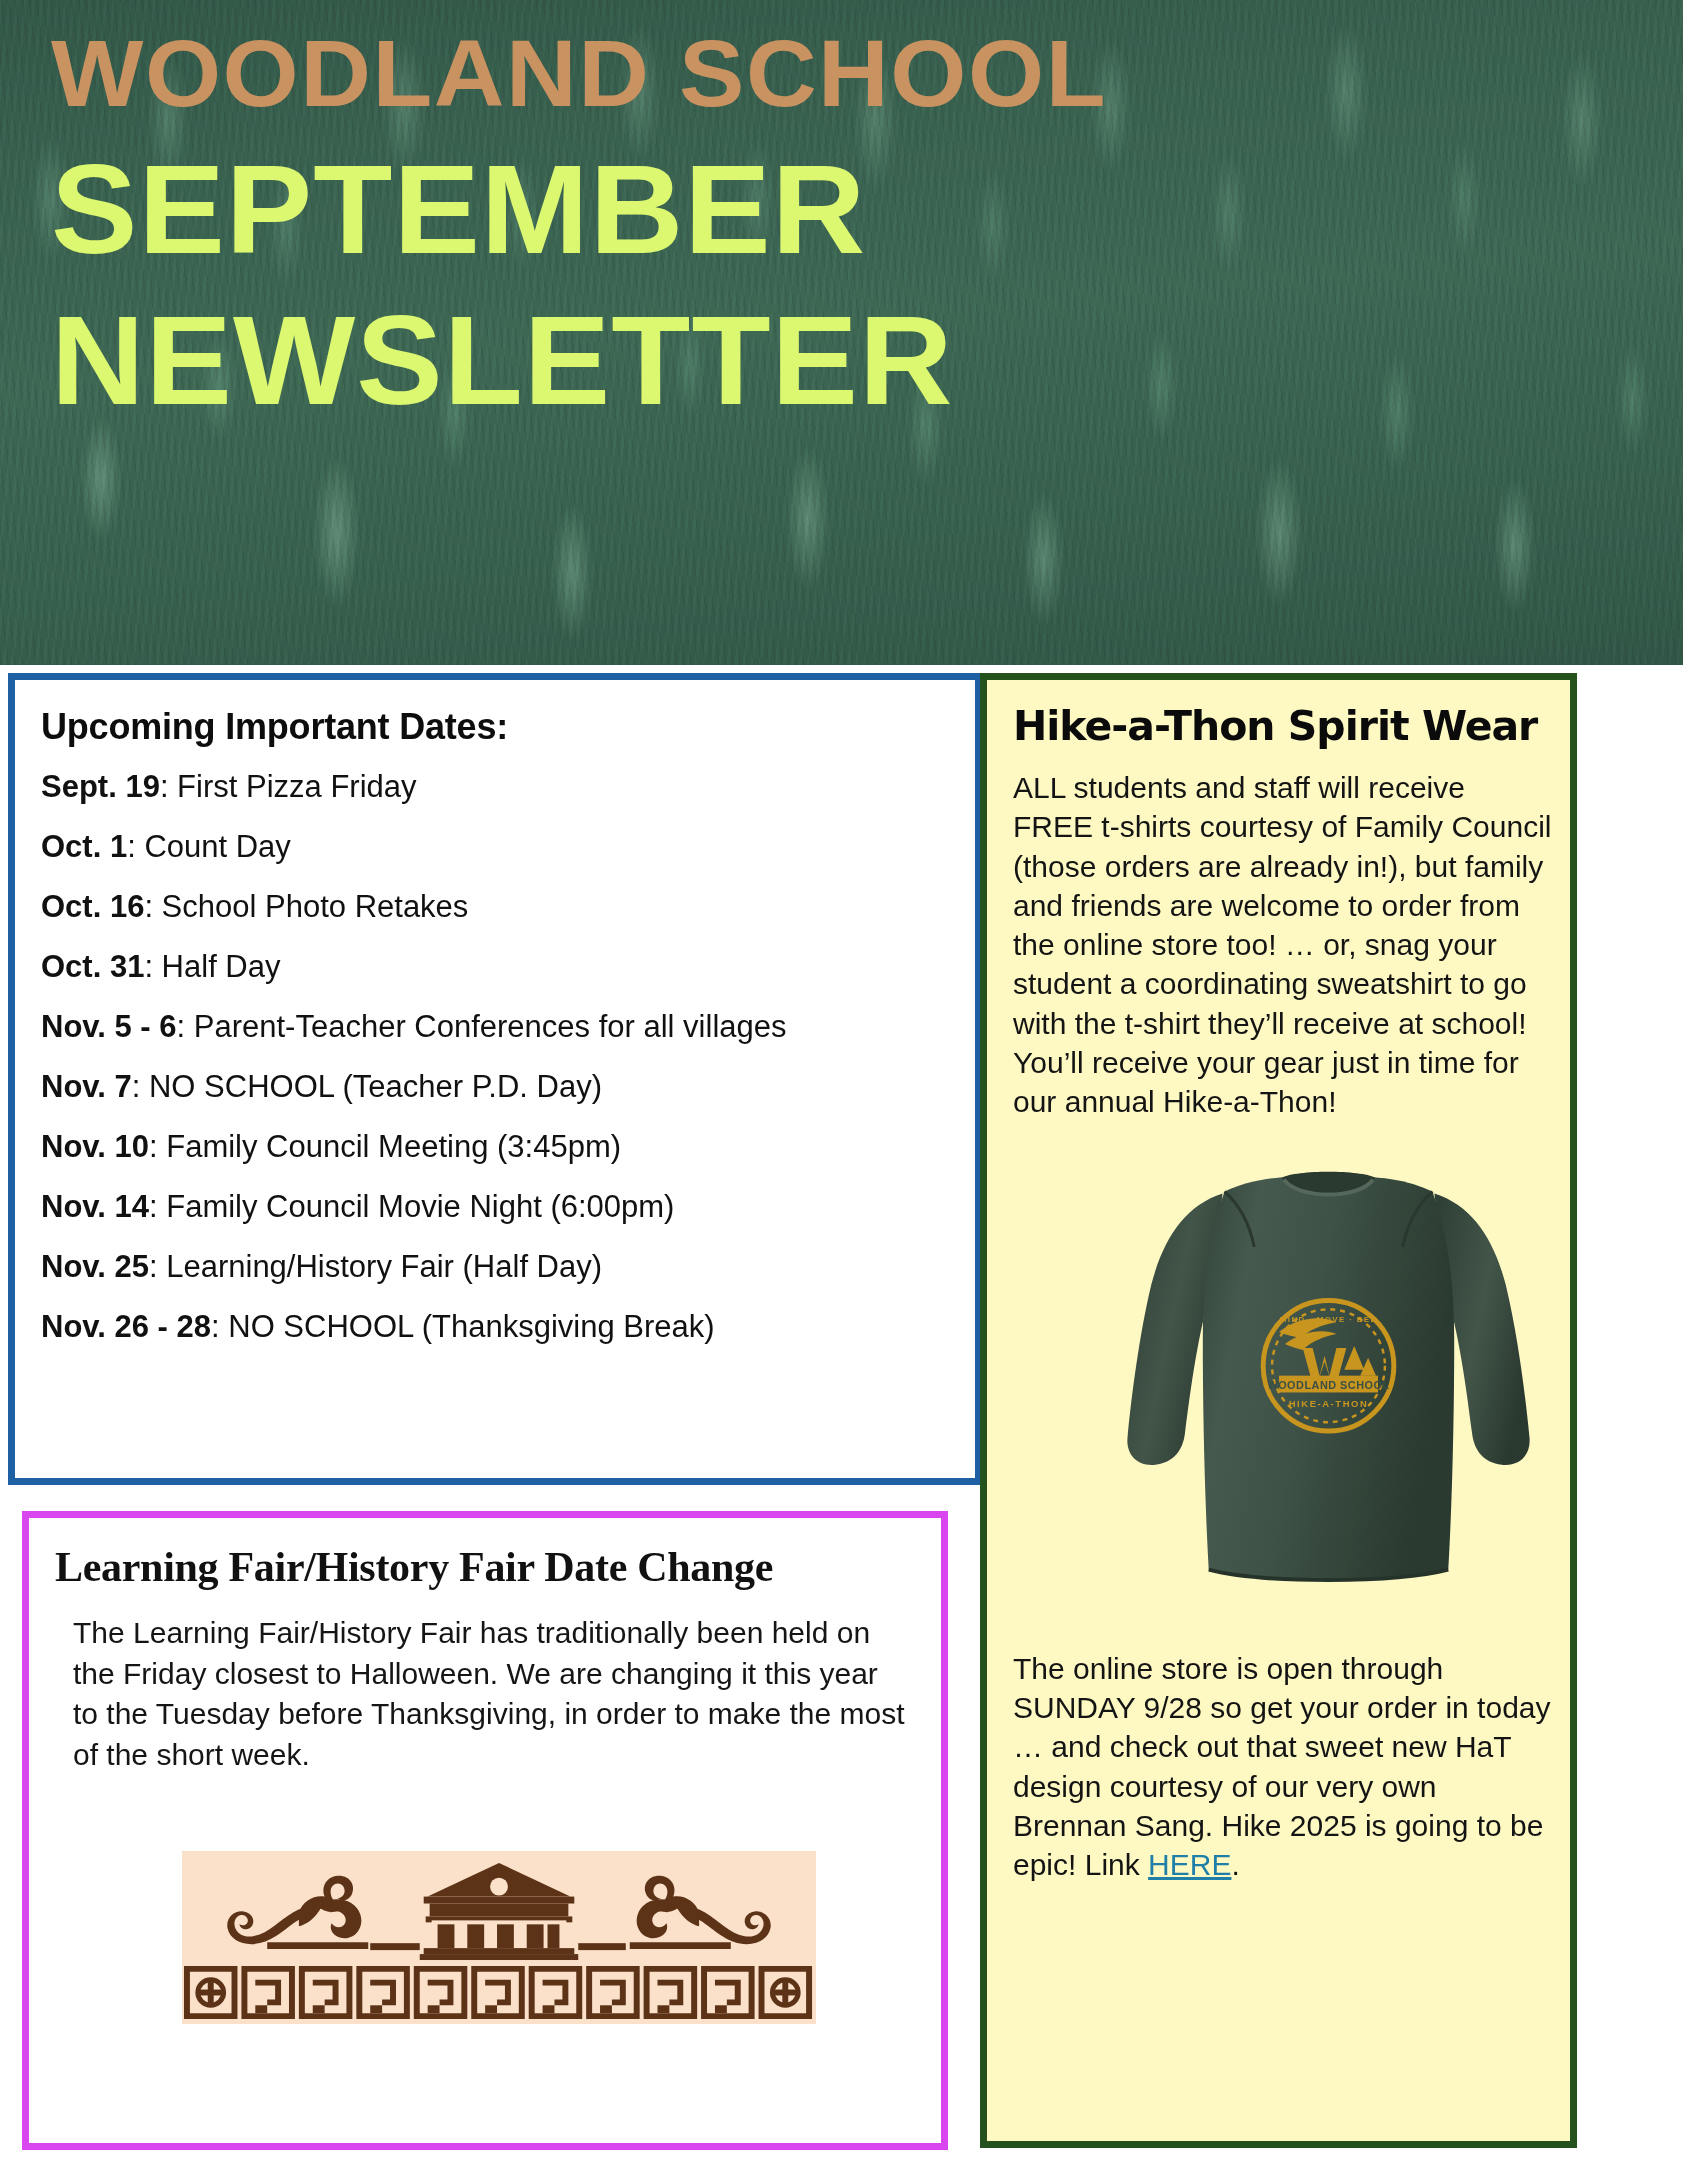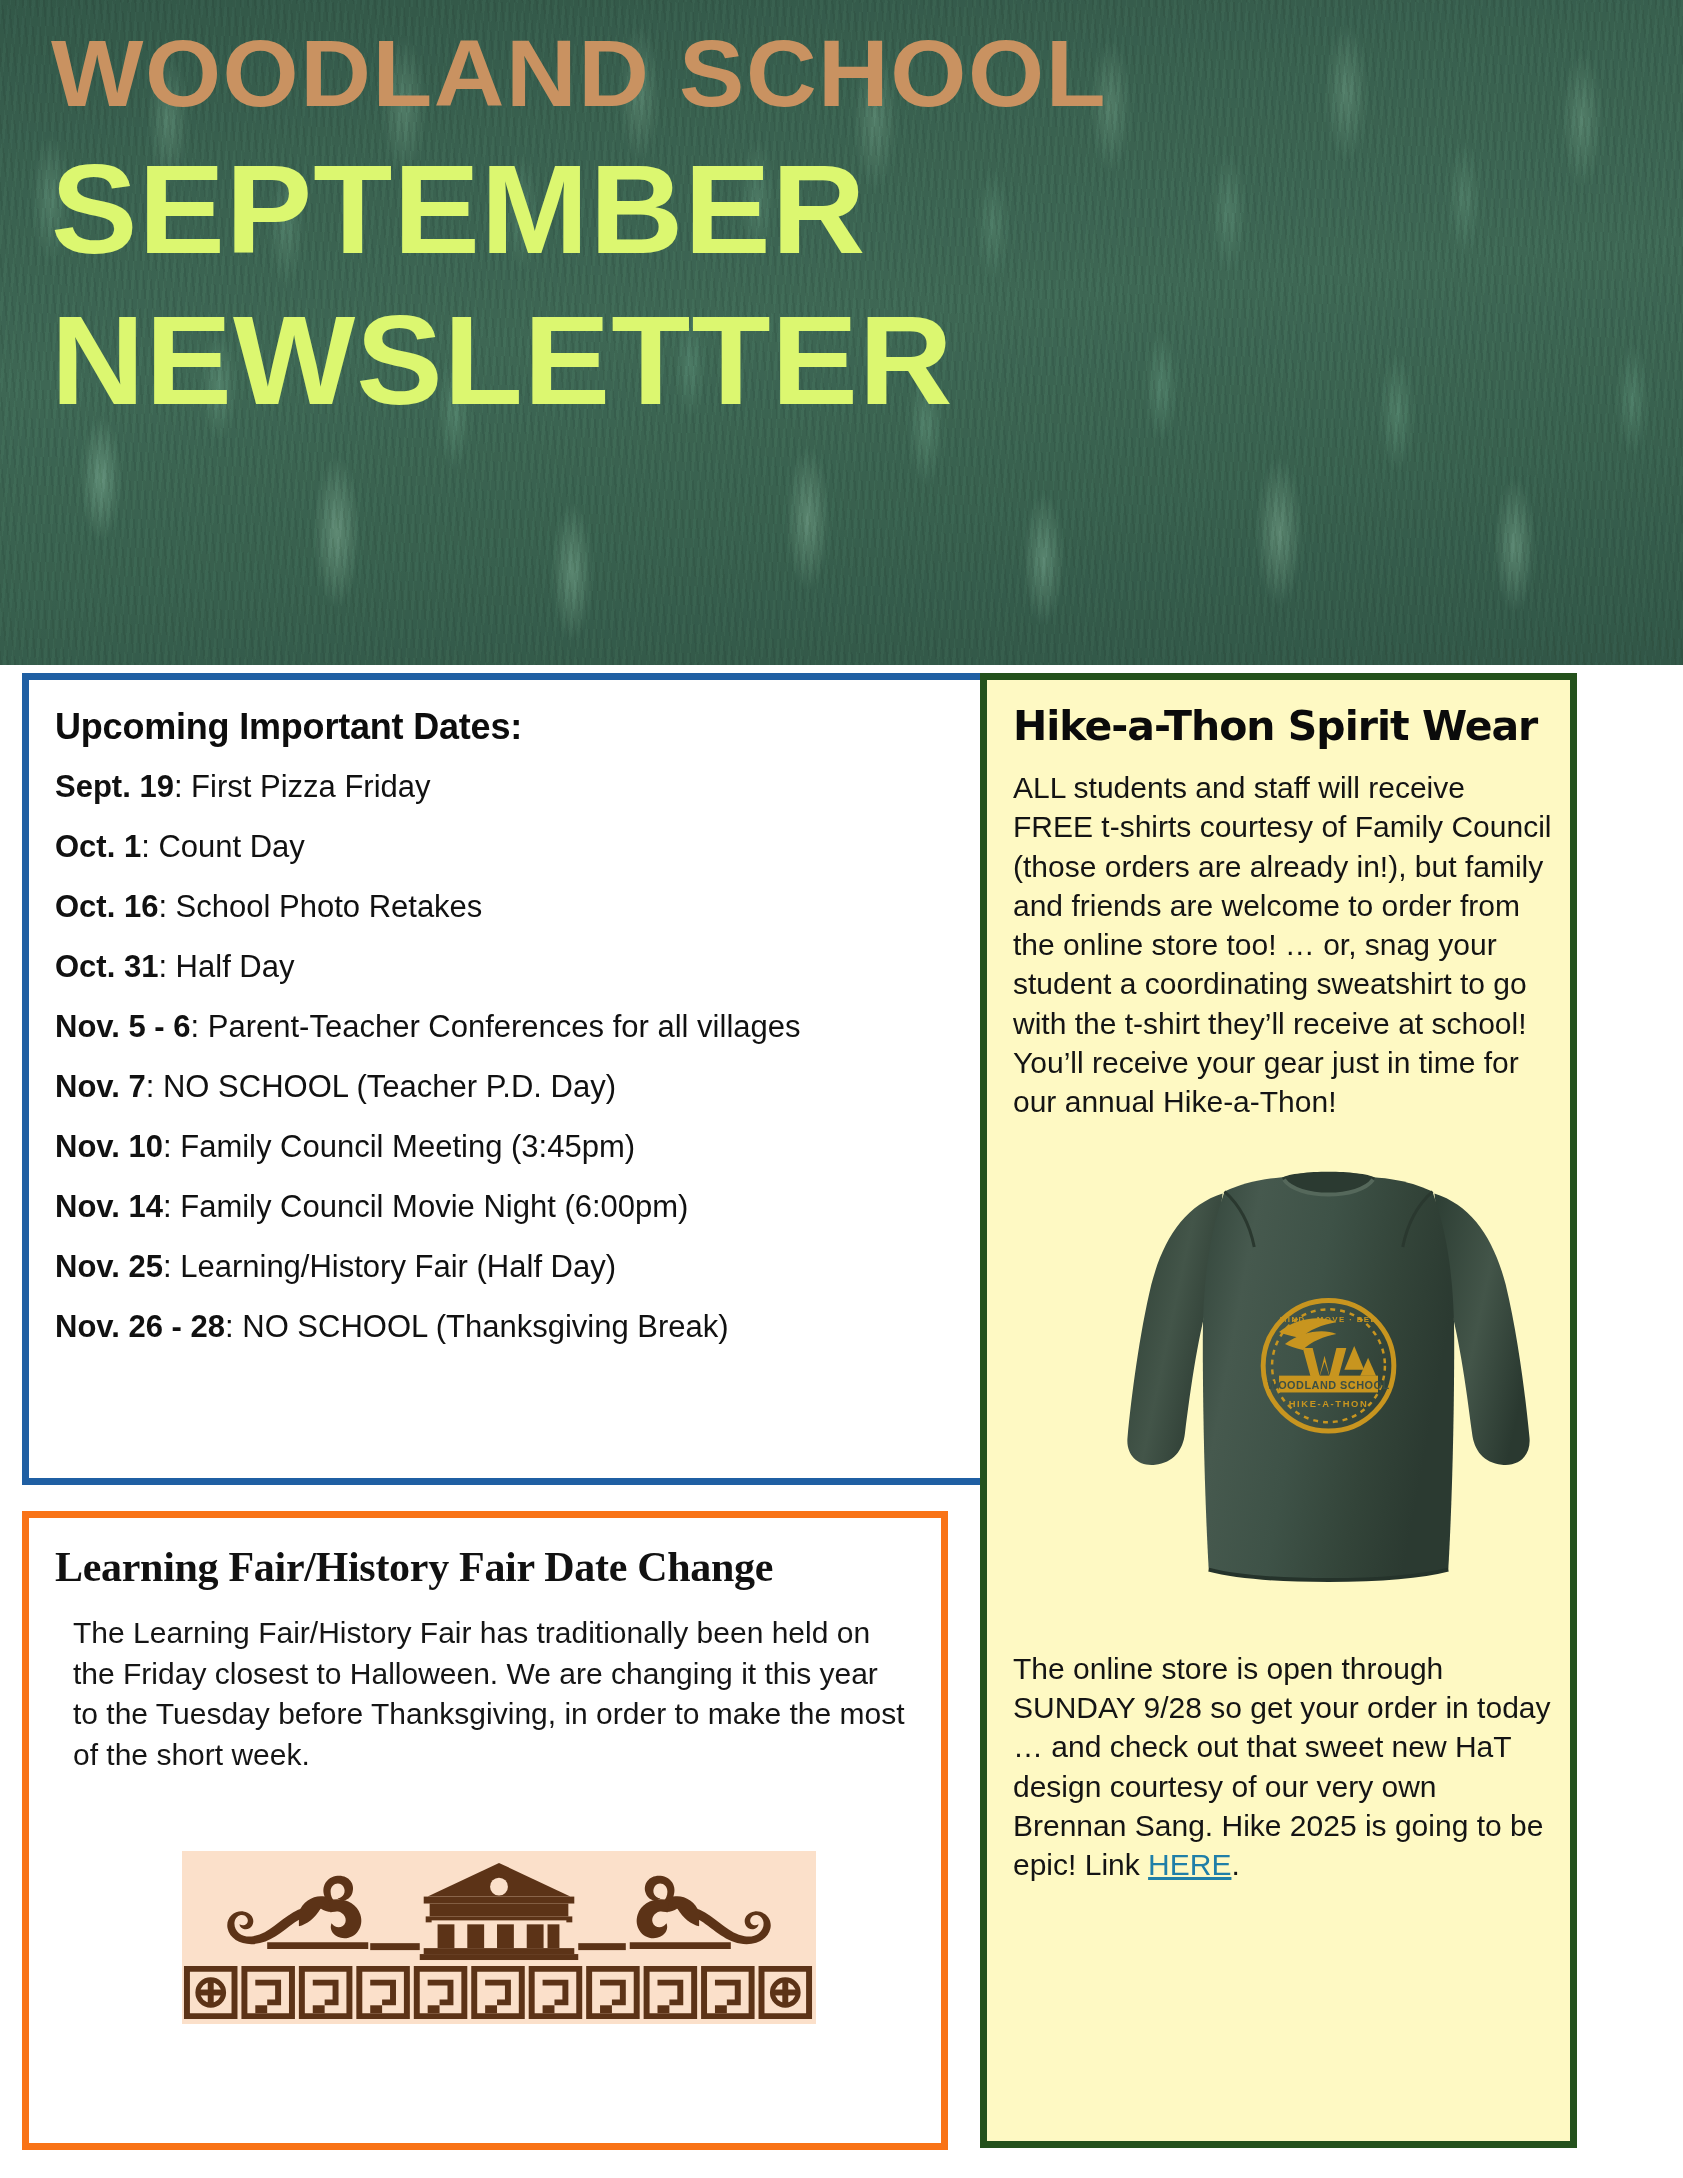--- a/index.html
+++ b/index.html
@@ -77,38 +77,38 @@
     transform: scaleX(1.02); transform-origin:left center;
   }
   .hero-line2 { margin-top: 10px; }
   .hero-line3 { margin-top: 2px; }
 
   
   .cols { position:absolute; left:0; top:665px; width:1683px; height:1513px; }
 
   
   .dates-panel{
-    position:absolute; left:22px; top:8px; width:974px; height:812px;
+    position:absolute; left:8px; top:8px; width:974px; height:812px;
     border:7px solid #1f5fa3; background:#fff;
   }
   .dates-title{
     font-weight:700; font-size:36px; color:#0d0d0d;
     padding: 26px 0 0 26px; letter-spacing:-0.2px;
   }
   .dates-list{ padding: 8px 12px 0 26px; }
   .date-row{
     font-size:31px; color:#111; line-height:1.0;
     padding: 15px 0 14px 0; white-space:nowrap;
   }
   .date-row b{ font-weight:700; }
 
   
   .lf-panel{
     position:absolute; left:22px; top:846px; width:926px; height:639px;
-    border:7px solid #f97316; background:#fff; overflow:hidden;
+    border:7px solid #d946ef; background:#fff; overflow:hidden;
   }
   .lf-title{
     font-family:"Liberation Serif", serif;
     font-weight:700; font-size:42px; color:#111;
     padding: 26px 34px 0 26px; line-height:1.13;
     letter-spacing:-0.3px;
   }
   .lf-body{
     font-size:30px; color:#151515; line-height:1.35;
     padding: 22px 30px 0 44px;

